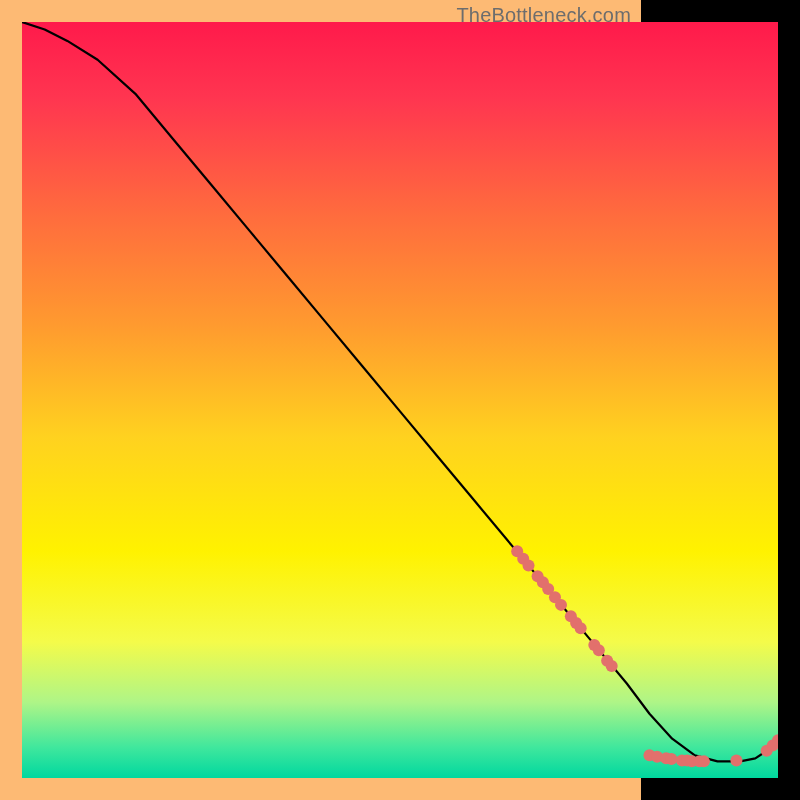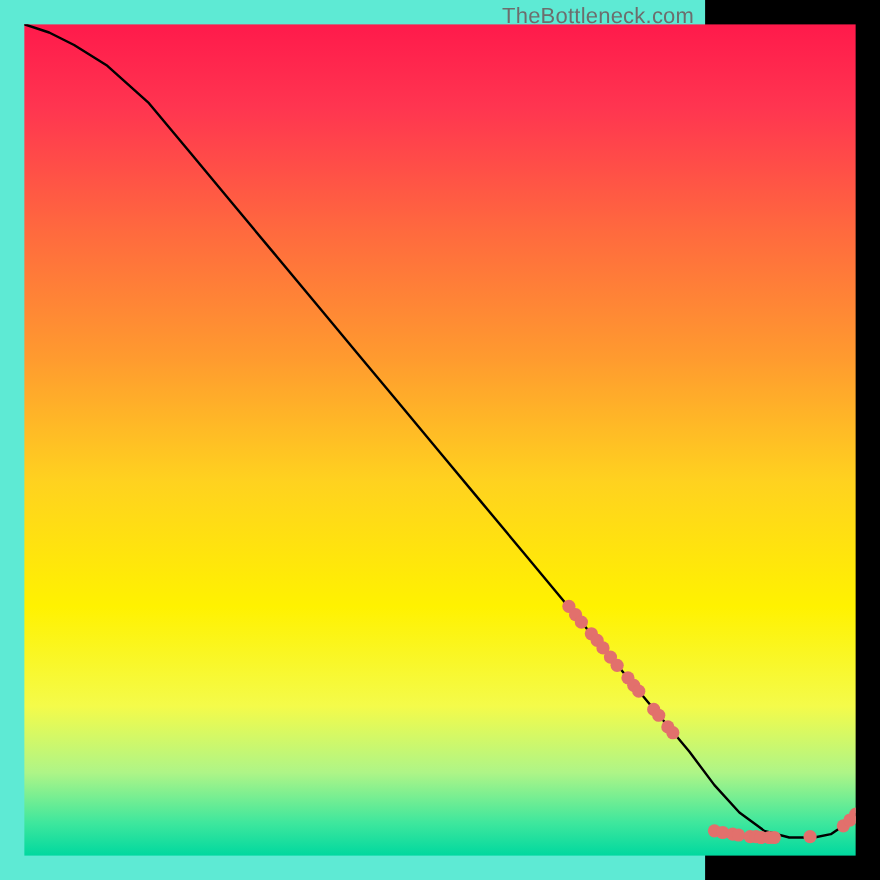--- a/index.html
+++ b/index.html
@@ -7,21 +7,21 @@
     width: 800px;
     height: 800px;
     background: #000;
     overflow: hidden;
     font-family: Arial, Helvetica, sans-serif;
   }
   .stage {
     position: relative;
     width: 641px;
     height: 800px;
-    background: #5eead4;
+    background: #fdba74;
   }
   .plot {
     position: absolute;
     left: 22px;
     top: 22px;
     width: 756px;
     height: 756px;
   }
   .plot svg { display: block; }
   .watermark {

